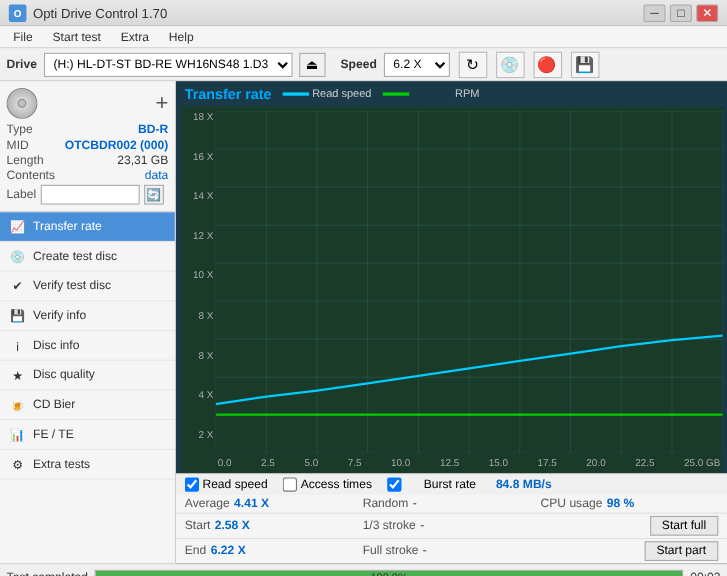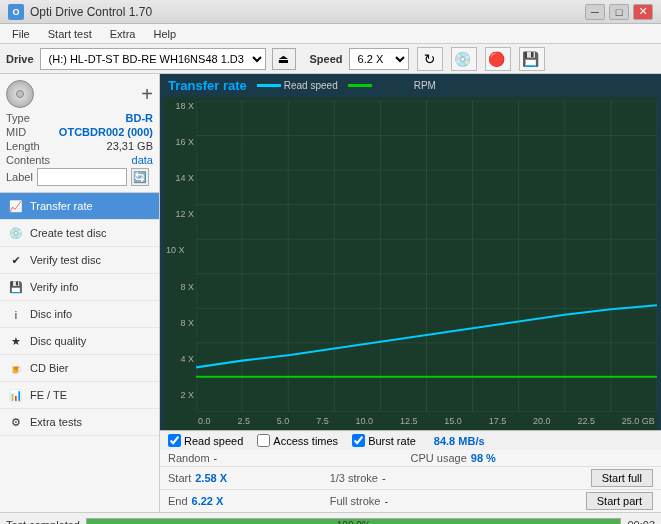--- a/index.html
+++ b/index.html
@@ -257,21 +257,21 @@
       </div>
     </div>
 
     <div style="flex:1; position:relative; background:#1a3a2a; margin: 0 4px;">
 
       <div style="position:absolute; left:0; top:0; bottom:0; width:32px; display:flex; flex-direction:column; justify-content:space-between; padding:4px 2px;">
         <span style="font-size:9px; color:#aaa; text-align:right;">18 X</span>
         <span style="font-size:9px; color:#aaa; text-align:right;">16 X</span>
         <span style="font-size:9px; color:#aaa; text-align:right;">14 X</span>
         <span style="font-size:9px; color:#aaa; text-align:right;">12 X</span>
-        <span style="font-size:9px; color:#aaa; ">10 X</span>
+        <span style="font-size:9px; color:#aaa; text-align:right;">10 X</span>
         <span style="font-size:9px; color:#aaa; text-align:right;">8 X</span>
         <span style="font-size:9px; color:#aaa; text-align:right;">8 X</span>
         <span style="font-size:9px; color:#aaa; text-align:right;">4 X</span>
         <span style="font-size:9px; color:#aaa; text-align:right;">2 X</span>
         <span style="font-size:9px; color:#aaa; text-align:right;"></span>
       </div>
 
       <svg style="position:absolute; left:32px; top:4px; right:0; bottom:18px; width:calc(100% - 32px); height:calc(100% - 22px);" viewBox="0 0 460 230" preserveAspectRatio="none">
 
         <line x1="0" y1="0" x2="460" y2="0" stroke="#2a5a4a" stroke-width="0.5"></line>
@@ -319,30 +319,34 @@
 
     <div style="display:flex; align-items:center; gap:14px; padding:3px 8px; background:#f0f0f0; border-top:1px solid #bbb;">
       <label style="display:flex; align-items:center; gap:3px; font-size:11px;">
         <input type="checkbox" checked="" style="">
         <span>Read speed</span>
       </label>
       <label style="display:flex; align-items:center; gap:3px; font-size:11px;">
         <input type="checkbox" style="">
         <span>Access times</span>
       </label>
-      <label style="display:flex; align-items:center; gap:3px; font-size:11px;">
+      <label style="display:flex; align-items:center; gap:20px; font-size:11px;">
         <input type="checkbox" checked="" style="">
         <span>Burst rate</span>
       </label>
       <span style="font-size:11px; color:#0066cc; font-weight:bold; margin-left:4px;">84.8 MB/s</span>
     </div>
 
     <div style="background:#f5f5f5;">
 
       <div style="display:flex; align-items:center; padding:2px 8px; border-bottom:1px solid #e0e0e0;">
+        <div style="flex:1; display:flex; gap:4px;">
+          <span style="color:#555; font-size:11px;">Average</span>
+          <span style="color:#0066cc; font-size:11px; font-weight:bold;">4.41 X</span>
+        </div>
         <div style="flex:1; display:flex; gap:4px;">
           <span style="color:#555; font-size:11px;">Random</span>
           <span style="color:#333; font-size:11px;">-</span>
         </div>
         <div style="flex:1; display:flex; gap:4px;">
           <span style="color:#555; font-size:11px;">CPU usage</span>
           <span style="color:#0066cc; font-size:11px; font-weight:bold;">98 %</span>
         </div>
       </div>
 

